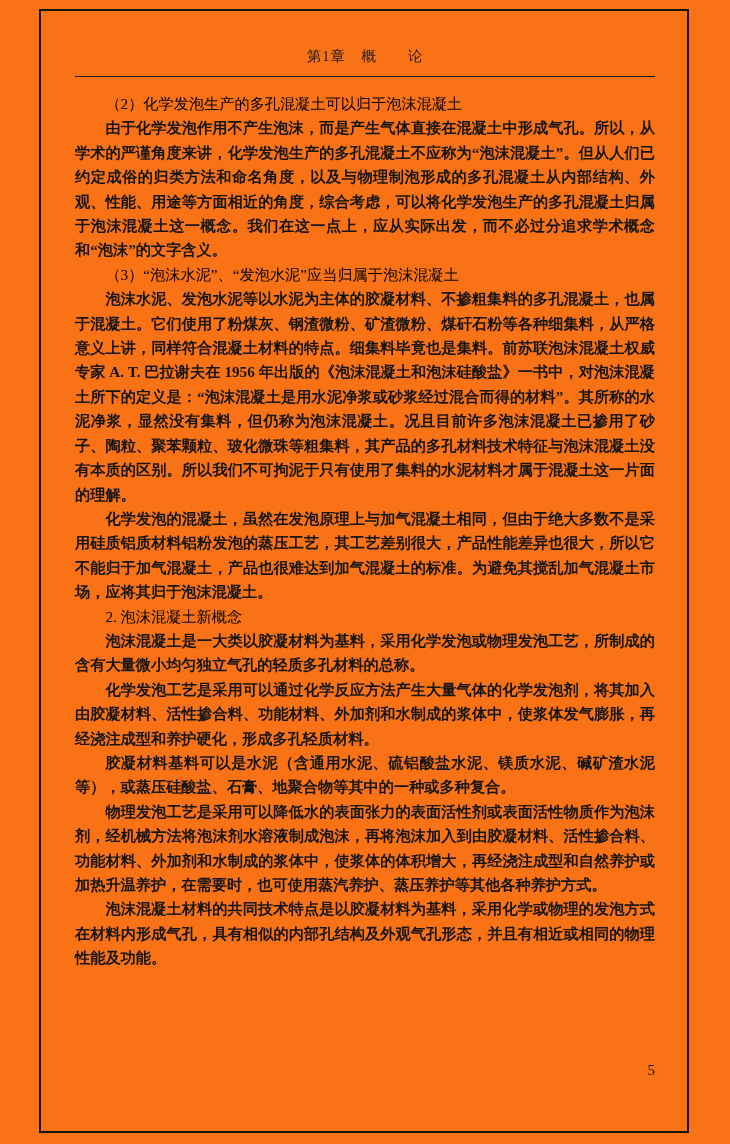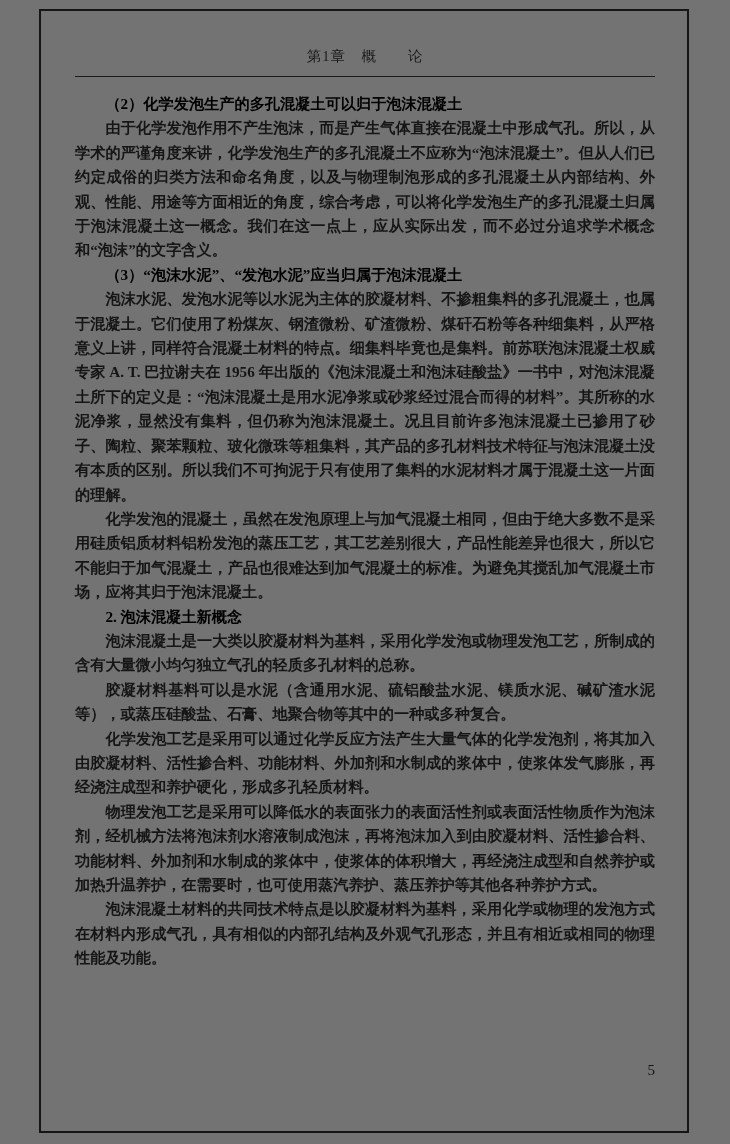--- a/index.html
+++ b/index.html
@@ -1,20 +1,20 @@
 <!DOCTYPE html>
 <html><head>
 <meta charset="utf-8">
 <style>
   html, body { margin: 0; padding: 0; background: #ffffff; }
   .page {
     position: relative;
     width: 730px;
     height: 1144px;
-    background: #737373;
+    background: #f97316;
     color: #111111;
     font-family: "Liberation Serif", "DejaVu Serif", serif;
     overflow: hidden;
   }
   .border-frame {
     position: absolute;
     left: 39px;
     top: 9px;
     width: 650px;
     height: 1124px;
@@ -48,21 +48,21 @@
     margin: 0;
     padding: 0;
     font-size: 15.2px;
     line-height: 24.4px;
     text-indent: 2em;
     text-align: justify;
     color: #151515;
     font-weight: bold;
   }
   .body-text p.h {
-    font-weight: bold;
+    font-weight: normal;
     color: #000000;
   }
   .page-number {
     position: absolute;
     right: 75px;
     top: 1062px;
     font-size: 15px;
     color: #151515;
   }
 </style>
@@ -77,21 +77,21 @@
     <div class="header-rule"></div>
 
     <div class="body-text">
       <p class="h">（2）化学发泡生产的多孔混凝土可以归于泡沫混凝土</p>
       <p>由于化学发泡作用不产生泡沫，而是产生气体直接在混凝土中形成气孔。所以，从学术的严谨角度来讲，化学发泡生产的多孔混凝土不应称为“泡沫混凝土”。但从人们已约定成俗的归类方法和命名角度，以及与物理制泡形成的多孔混凝土从内部结构、外观、性能、用途等方面相近的角度，综合考虑，可以将化学发泡生产的多孔混凝土归属于泡沫混凝土这一概念。我们在这一点上，应从实际出发，而不必过分追求学术概念和“泡沫”的文字含义。</p>
       <p class="h">（3）“泡沫水泥”、“发泡水泥”应当归属于泡沫混凝土</p>
       <p>泡沫水泥、发泡水泥等以水泥为主体的胶凝材料、不掺粗集料的多孔混凝土，也属于混凝土。它们使用了粉煤灰、钢渣微粉、矿渣微粉、煤矸石粉等各种细集料，从严格意义上讲，同样符合混凝土材料的特点。细集料毕竟也是集料。前苏联泡沫混凝土权威专家 A. T. 巴拉谢夫在 1956 年出版的《泡沫混凝土和泡沫硅酸盐》一书中，对泡沫混凝土所下的定义是：“泡沫混凝土是用水泥净浆或砂浆经过混合而得的材料”。其所称的水泥净浆，显然没有集料，但仍称为泡沫混凝土。况且目前许多泡沫混凝土已掺用了砂子、陶粒、聚苯颗粒、玻化微珠等粗集料，其产品的多孔材料技术特征与泡沫混凝土没有本质的区别。所以我们不可拘泥于只有使用了集料的水泥材料才属于混凝土这一片面的理解。</p>
       <p>化学发泡的混凝土，虽然在发泡原理上与加气混凝土相同，但由于绝大多数不是采用硅质铝质材料铝粉发泡的蒸压工艺，其工艺差别很大，产品性能差异也很大，所以它不能归于加气混凝土，产品也很难达到加气混凝土的标准。为避免其搅乱加气混凝土市场，应将其归于泡沫混凝土。</p>
       <p class="h">2. 泡沫混凝土新概念</p>
       <p>泡沫混凝土是一大类以胶凝材料为基料，采用化学发泡或物理发泡工艺，所制成的含有大量微小均匀独立气孔的轻质多孔材料的总称。</p>
+      <p>化学发泡工艺是采用可以通过化学反应方法产生大量气体的化学发泡剂，将其加入由胶凝材料、活性掺合料、功能材料、外加剂和水制成的浆体中，使浆体发气膨胀，再经浇注成型和养护硬化，形成多孔轻质材料。</p>
       <p>胶凝材料基料可以是水泥（含通用水泥、硫铝酸盐水泥、镁质水泥、碱矿渣水泥等），或蒸压硅酸盐、石膏、地聚合物等其中的一种或多种复合。</p>
-      <p>化学发泡工艺是采用可以通过化学反应方法产生大量气体的化学发泡剂，将其加入由胶凝材料、活性掺合料、功能材料、外加剂和水制成的浆体中，使浆体发气膨胀，再经浇注成型和养护硬化，形成多孔轻质材料。</p>
       <p>物理发泡工艺是采用可以降低水的表面张力的表面活性剂或表面活性物质作为泡沫剂，经机械方法将泡沫剂水溶液制成泡沫，再将泡沫加入到由胶凝材料、活性掺合料、功能材料、外加剂和水制成的浆体中，使浆体的体积增大，再经浇注成型和自然养护或加热升温养护，在需要时，也可使用蒸汽养护、蒸压养护等其他各种养护方式。</p>
       <p>泡沫混凝土材料的共同技术特点是以胶凝材料为基料，采用化学或物理的发泡方式在材料内形成气孔，具有相似的内部孔结构及外观气孔形态，并且有相近或相同的物理性能及功能。</p>
     </div>
   </div>
 
   <div class="page-number">5</div>
 </div>
 
 </body></html>

